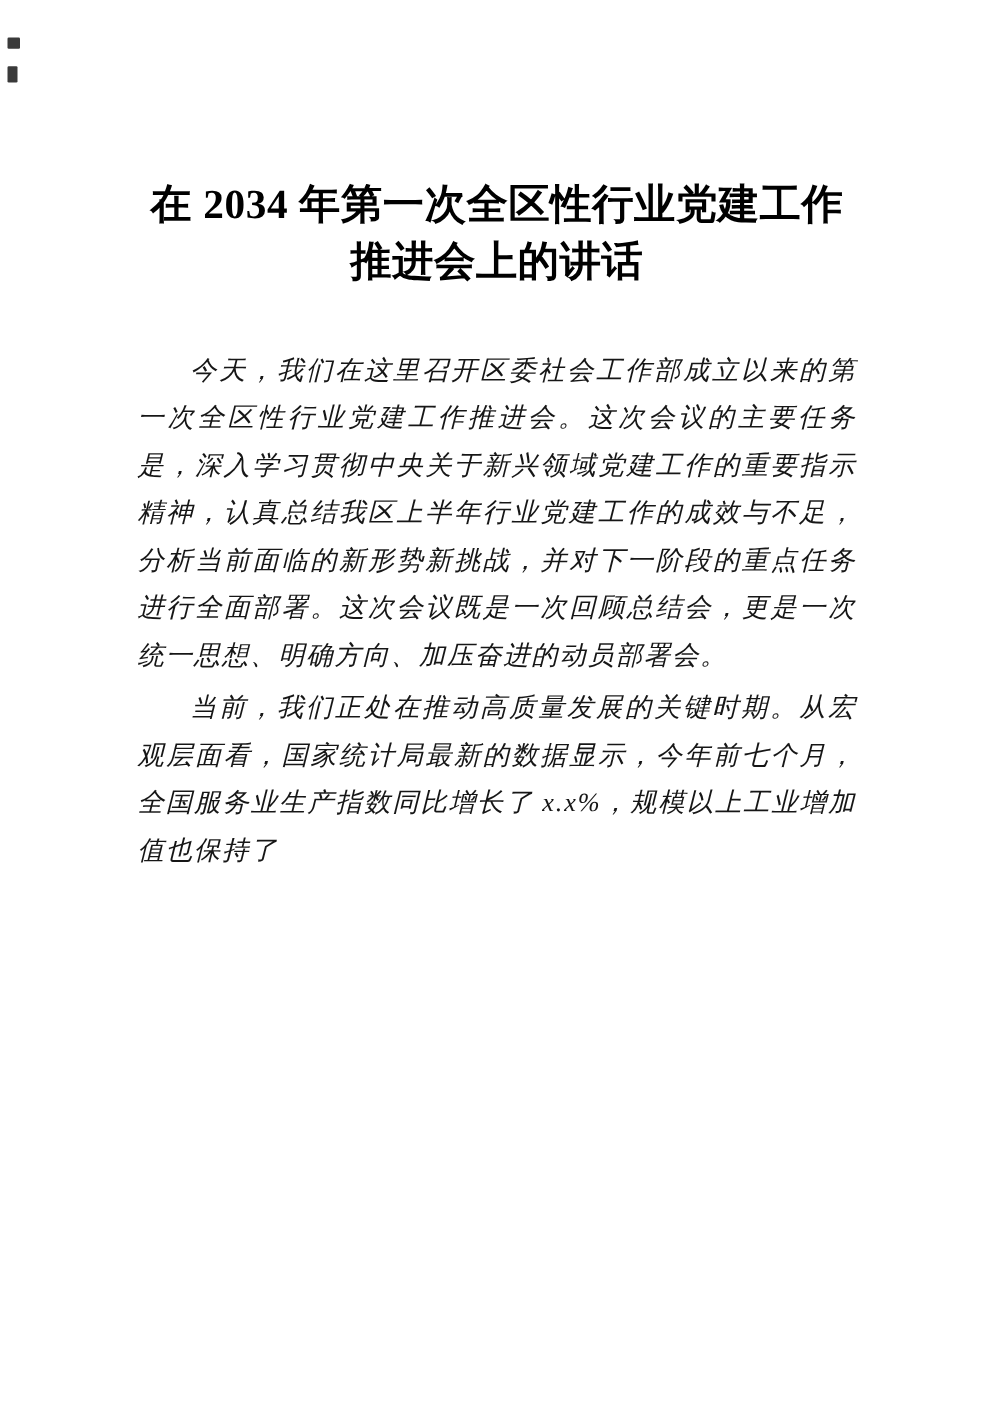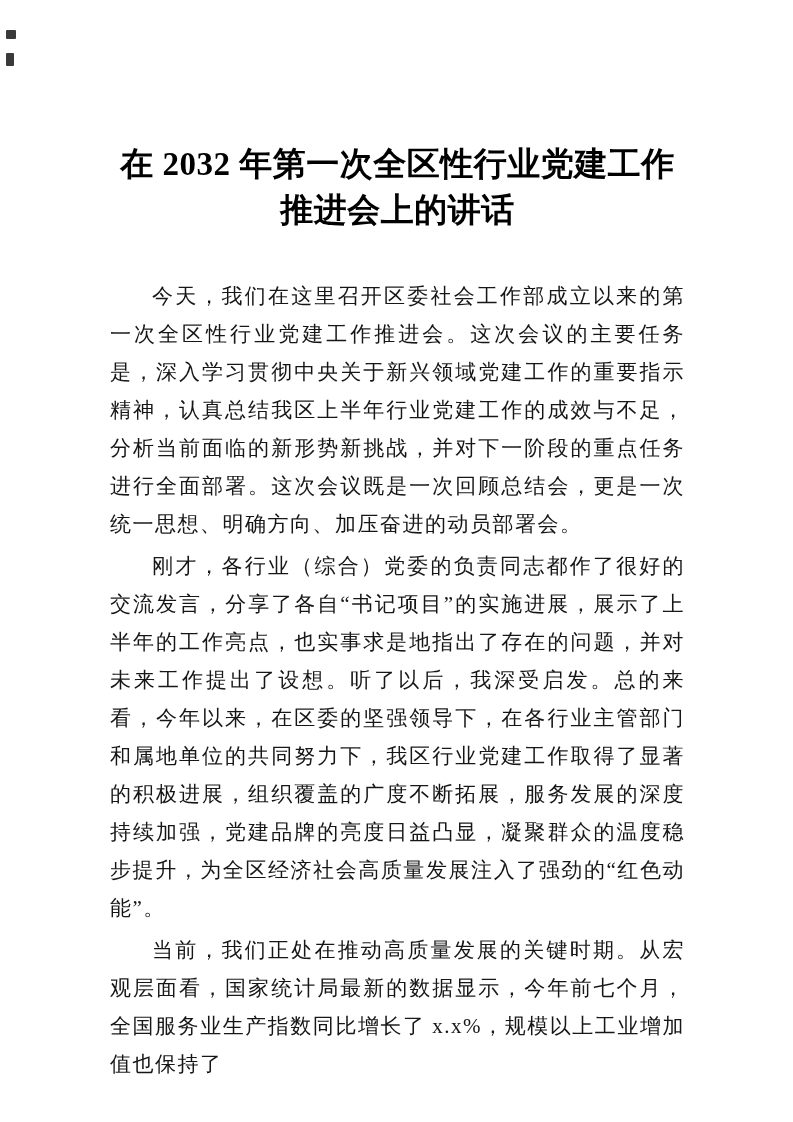--- a/index.html
+++ b/index.html
@@ -36,20 +36,21 @@
       text-justify: inter-character;
       color: #161616;
     }
     .salutation {
       margin: 0 0 0 0;
       text-indent: 0;
     }
     .para {
       margin: 4px 0 0 0;
       text-indent: 2em;
+      font-style: italic;
     }
     .edge-mark {
       position: absolute;
       background: #3a3a3a;
       border-radius: 1px;
     }
     .edge-mark-1 {
       left: 6px;
       top: 30px;
       width: 10px;
@@ -63,21 +64,20 @@
     }
   </style>
 </head>
 <body>
 
 <div class="page">
 
   <div class="edge-mark edge-mark-1"></div>
   <div class="edge-mark edge-mark-2"></div>
 
-  <h1 class="doc-title">在 2032 年第一次全区性行业党建工作推进会上的讲话</h1>
+  <h1 class="doc-title">在 2034 年第一次全区性行业党建工作推进会上的讲话</h1>
 
   <div class="body-text">
     <p class="para">今天，我们在这里召开区委社会工作部成立以来的第一次全区性行业党建工作推进会。这次会议的主要任务是，深入学习贯彻中央关于新兴领域党建工作的重要指示精神，认真总结我区上半年行业党建工作的成效与不足，分析当前面临的新形势新挑战，并对下一阶段的重点任务进行全面部署。这次会议既是一次回顾总结会，更是一次统一思想、明确方向、加压奋进的动员部署会。</p>
-    <p class="para">刚才，各行业（综合）党委的负责同志都作了很好的交流发言，分享了各自“书记项目”的实施进展，展示了上半年的工作亮点，也实事求是地指出了存在的问题，并对未来工作提出了设想。听了以后，我深受启发。总的来看，今年以来，在区委的坚强领导下，在各行业主管部门和属地单位的共同努力下，我区行业党建工作取得了显著的积极进展，组织覆盖的广度不断拓展，服务发展的深度持续加强，党建品牌的亮度日益凸显，凝聚群众的温度稳步提升，为全区经济社会高质量发展注入了强劲的“红色动能”。</p>
     <p class="para">当前，我们正处在推动高质量发展的关键时期。从宏观层面看，国家统计局最新的数据显示，今年前七个月，全国服务业生产指数同比增长了 x.x%，规模以上工业增加值也保持了</p>
   </div>
 
 </div>
 
 </body></html>

